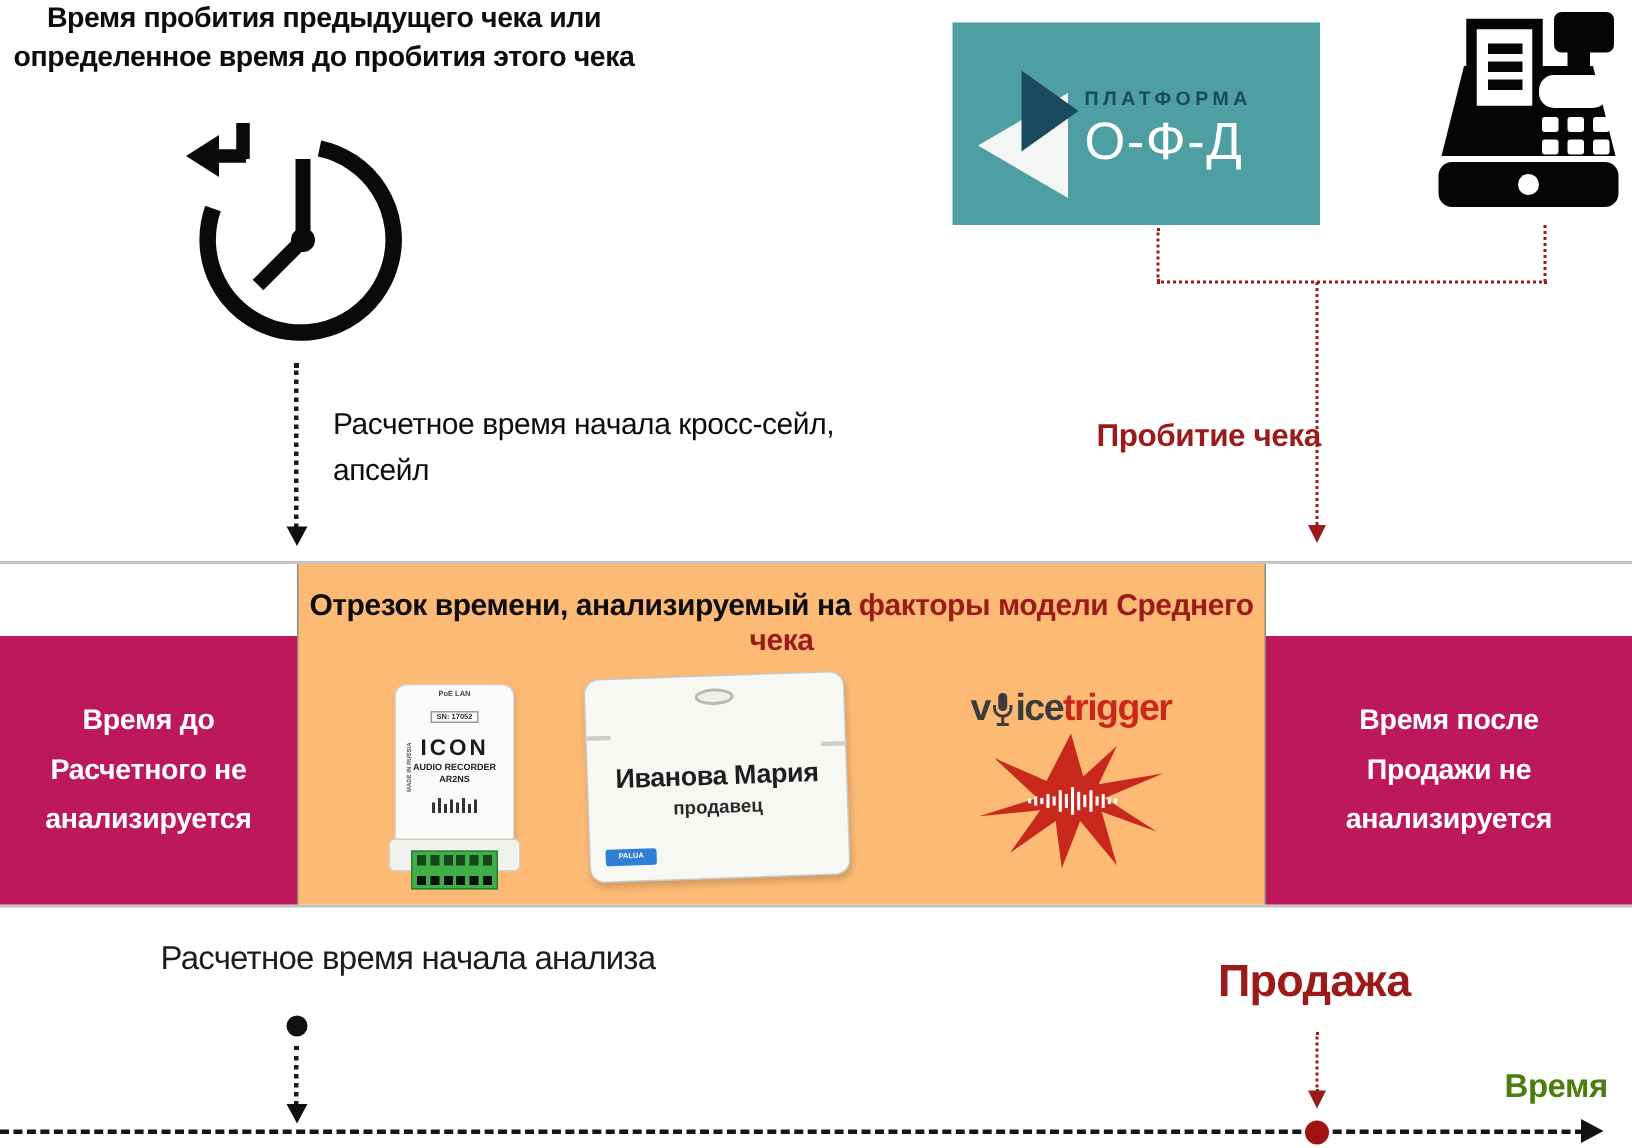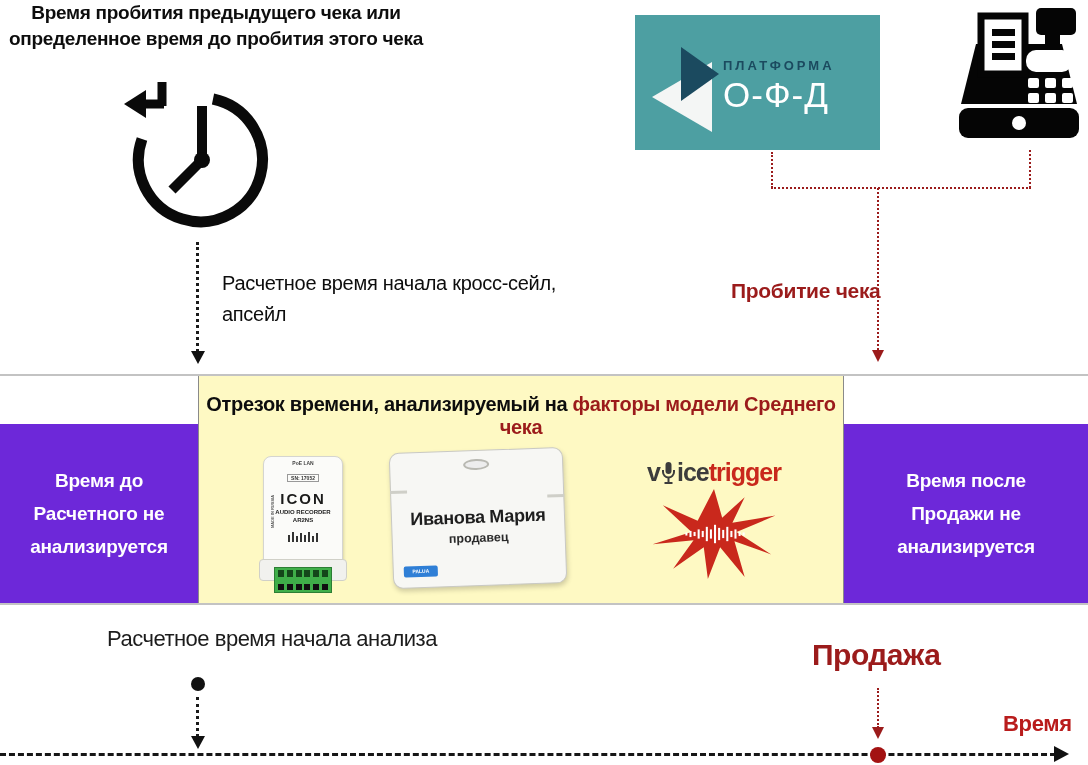--- a/index.html
+++ b/index.html
@@ -41,26 +41,26 @@
   .label-crosssell { left:222px; top:268px; width:370px; font-size:20px; font-weight:400; line-height:1.55; letter-spacing:-0.3px; color:#0d0d0d; }
   .label-punch { left:731px; top:279px; font-size:21px; font-weight:700; letter-spacing:-0.3px; }
 
   
   .band {
     left:0; top:374px; width:1088px; height:231px;
     border-top:2px solid #c3c3c3; border-bottom:2px solid #c3c3c3;
     display:flex;
   }
   .band-gray {
-    background:#6d28d9; color:#fff; display:flex; align-items:center; justify-content:center;
+    background:#be185d; color:#fff; display:flex; align-items:center; justify-content:center;
     text-align:center; font-size:19px; font-weight:700; line-height:1.75; letter-spacing:-0.2px;margin-top:48px;
   }
   .band-gray.left { width:198px; }
   .band-gray.right { width:244px; }
-  .band-center { flex:1; background:#fef9c3; border-left:1px solid #8a8a8a; border-right:1px solid #8a8a8a; position:relative; }
+  .band-center { flex:1; background:#fdba74; border-left:1px solid #8a8a8a; border-right:1px solid #8a8a8a; position:relative; }
   .band-title { text-align:center; margin-top:17px; font-size:20px; font-weight:700; letter-spacing:-0.3px; color:#0d0d0d; }
 
   
   .device {
     position:absolute; left:64px; top:80px; width:80px; height:112px;
     background:#fbfbf9; border:1px solid #d5d5d0; border-radius:8px;
     box-shadow:1px 2px 3px rgba(0,0,0,0.15); text-align:center; font-weight:700;
   }
   .device .port { font-size:5px; margin-top:3px; color:#444; }
   .device .sn { display:inline-block; font-size:5px; border:1px solid #999; padding:0 3px; margin-top:2px; color:#333; }
@@ -94,21 +94,21 @@
   .vt { position:absolute; left:440px; top:84px; width:150px; text-align:center; }
   .vt-word { font-size:25px; font-weight:700; letter-spacing:-1px; line-height:1; display:flex; align-items:center; justify-content:center; }
   .vt-dark { color:#3c3c3c; }
   .vt-red { color:#c9281c; }
   .vt-star { margin-top:4px; }
 
   
   .label-analysis { left:107px; top:626px; font-size:22px; font-weight:400; letter-spacing:-0.5px; color:#1c1c1c; }
   .dot-black { left:191px; top:677px; width:14px; height:14px; background:#111; border-radius:50%; }
   .label-sale { left:812px; top:638px; font-size:30px; font-weight:700; letter-spacing:-0.5px; }
-  .label-time { left:1003px; top:711px; font-size:22px; font-weight:700; letter-spacing:-0.3px; color:#b91c1c; }
+  .label-time { left:1003px; top:711px; font-size:22px; font-weight:700; letter-spacing:-0.3px; color:#4d7c0f; }
   .timeline { left:0; top:753px; width:1056px; border-top:3px dashed #161616; height:0; }
   .dot-red { left:870px; top:747px; width:16px; height:16px; background:#a31212; border-radius:50%; z-index:3; }
 </style>
 </head>
 <body>
 
 <div id="stage">
 
   <div class="abs caption-top pre">Время пробития предыдущего чека или
 определенное время до пробития этого чека</div>

